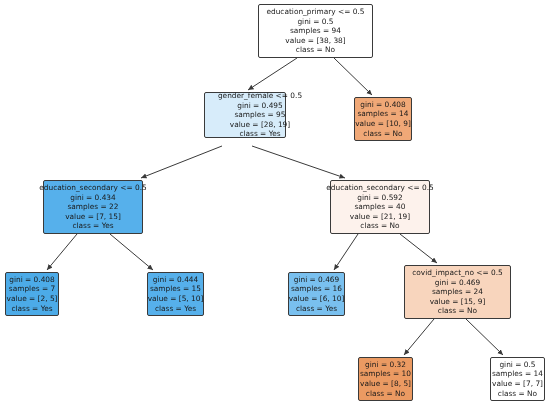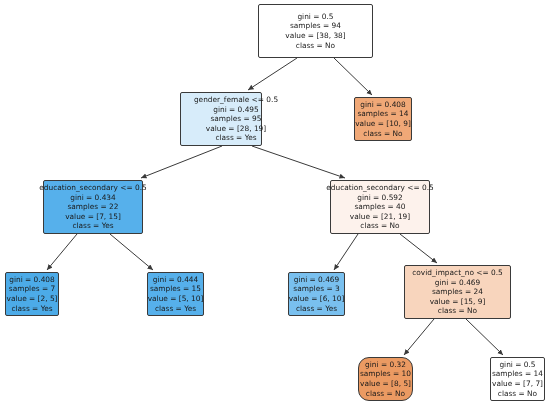--- a/index.html
+++ b/index.html
@@ -61,26 +61,27 @@
         <line x1="77" y1="234" x2="47" y2="270" stroke="#3a3a3a" stroke-width="1" marker-end="url(#arrow)"></line>
         <line x1="110" y1="234" x2="153" y2="270" stroke="#3a3a3a" stroke-width="1" marker-end="url(#arrow)"></line>
         <line x1="358" y1="234" x2="334" y2="270" stroke="#3a3a3a" stroke-width="1" marker-end="url(#arrow)"></line>
         <line x1="400" y1="234" x2="437" y2="263" stroke="#3a3a3a" stroke-width="1" marker-end="url(#arrow)"></line>
         <line x1="434" y1="319" x2="404" y2="355" stroke="#3a3a3a" stroke-width="1" marker-end="url(#arrow)"></line>
         <line x1="466" y1="319" x2="503" y2="355" stroke="#3a3a3a" stroke-width="1" marker-end="url(#arrow)"></line>
       </g>
   </svg>
   <div id="node-layer">
       <div class="node" style="left: 258px; top: 4px; width: 115px; height: 54px; background: rgb(255, 255, 255); border-color: rgb(58, 58, 58);">
+        <span class="line">education_primary &lt;= 0.5</span>
         <span class="line">gini = 0.5</span>
         <span class="line">samples = 94</span>
         <span class="line">value = [38, 38]</span>
         <span class="line">class = No</span>
       </div>
-      <div class="node" style="left: 180px; top: 92px; width: 82px; height: 54px; background: rgb(215, 236, 250); border-color: rgb(58, 58, 58); padding-left: 34px;">
+      <div class="node" style="left: 204px; top: 92px; width: 82px; height: 46px; background: rgb(215, 236, 250); border-color: rgb(58, 58, 58); padding-left: 34px;">
         <span class="line">gender_female &lt;= 0.5</span>
         <span class="line">gini = 0.495</span>
         <span class="line">samples = 95</span>
         <span class="line">value = [28, 19]</span>
         <span class="line">class = Yes</span>
       </div>
       <div class="node" style="left: 354px; top: 97px; width: 58px; height: 44px; background: rgb(240, 168, 119); border-color: rgb(58, 58, 58);">
         <span class="line">gini = 0.408</span>
         <span class="line">samples = 14</span>
         <span class="line">value = [10, 9]</span>
@@ -107,32 +108,32 @@
         <span class="line">class = Yes</span>
       </div>
       <div class="node" style="left: 147px; top: 272px; width: 57px; height: 44px; background: rgb(86, 176, 235); border-color: rgb(58, 58, 58);">
         <span class="line">gini = 0.444</span>
         <span class="line">samples = 15</span>
         <span class="line">value = [5, 10]</span>
         <span class="line">class = Yes</span>
       </div>
       <div class="node" style="left: 288px; top: 272px; width: 57px; height: 44px; background: rgb(121, 192, 239); border-color: rgb(58, 58, 58);">
         <span class="line">gini = 0.469</span>
-        <span class="line">samples = 3</span>
+        <span class="line">samples = 16</span>
         <span class="line">value = [6, 10]</span>
         <span class="line">class = Yes</span>
       </div>
       <div class="node" style="left: 404px; top: 265px; width: 107px; height: 54px; background: rgb(248, 213, 189); border-color: rgb(58, 58, 58);">
         <span class="line">covid_impact_no &lt;= 0.5</span>
         <span class="line">gini = 0.469</span>
         <span class="line">samples = 24</span>
         <span class="line">value = [15, 9]</span>
         <span class="line">class = No</span>
       </div>
-      <div class="node" style="left: 358px; top: 357px; width: 55px; height: 44px; background: rgb(235, 154, 98); border-color: rgb(58, 58, 58); border-radius: 11px;">
+      <div class="node" style="left: 358px; top: 357px; width: 55px; height: 44px; background: rgb(235, 154, 98); border-color: rgb(58, 58, 58);">
         <span class="line">gini = 0.32</span>
         <span class="line">samples = 10</span>
         <span class="line">value = [8, 5]</span>
         <span class="line">class = No</span>
       </div>
       <div class="node" style="left: 490px; top: 357px; width: 55px; height: 44px; background: rgb(255, 255, 255); border-color: rgb(58, 58, 58);">
         <span class="line">gini = 0.5</span>
         <span class="line">samples = 14</span>
         <span class="line">value = [7, 7]</span>
         <span class="line">class = No</span>

